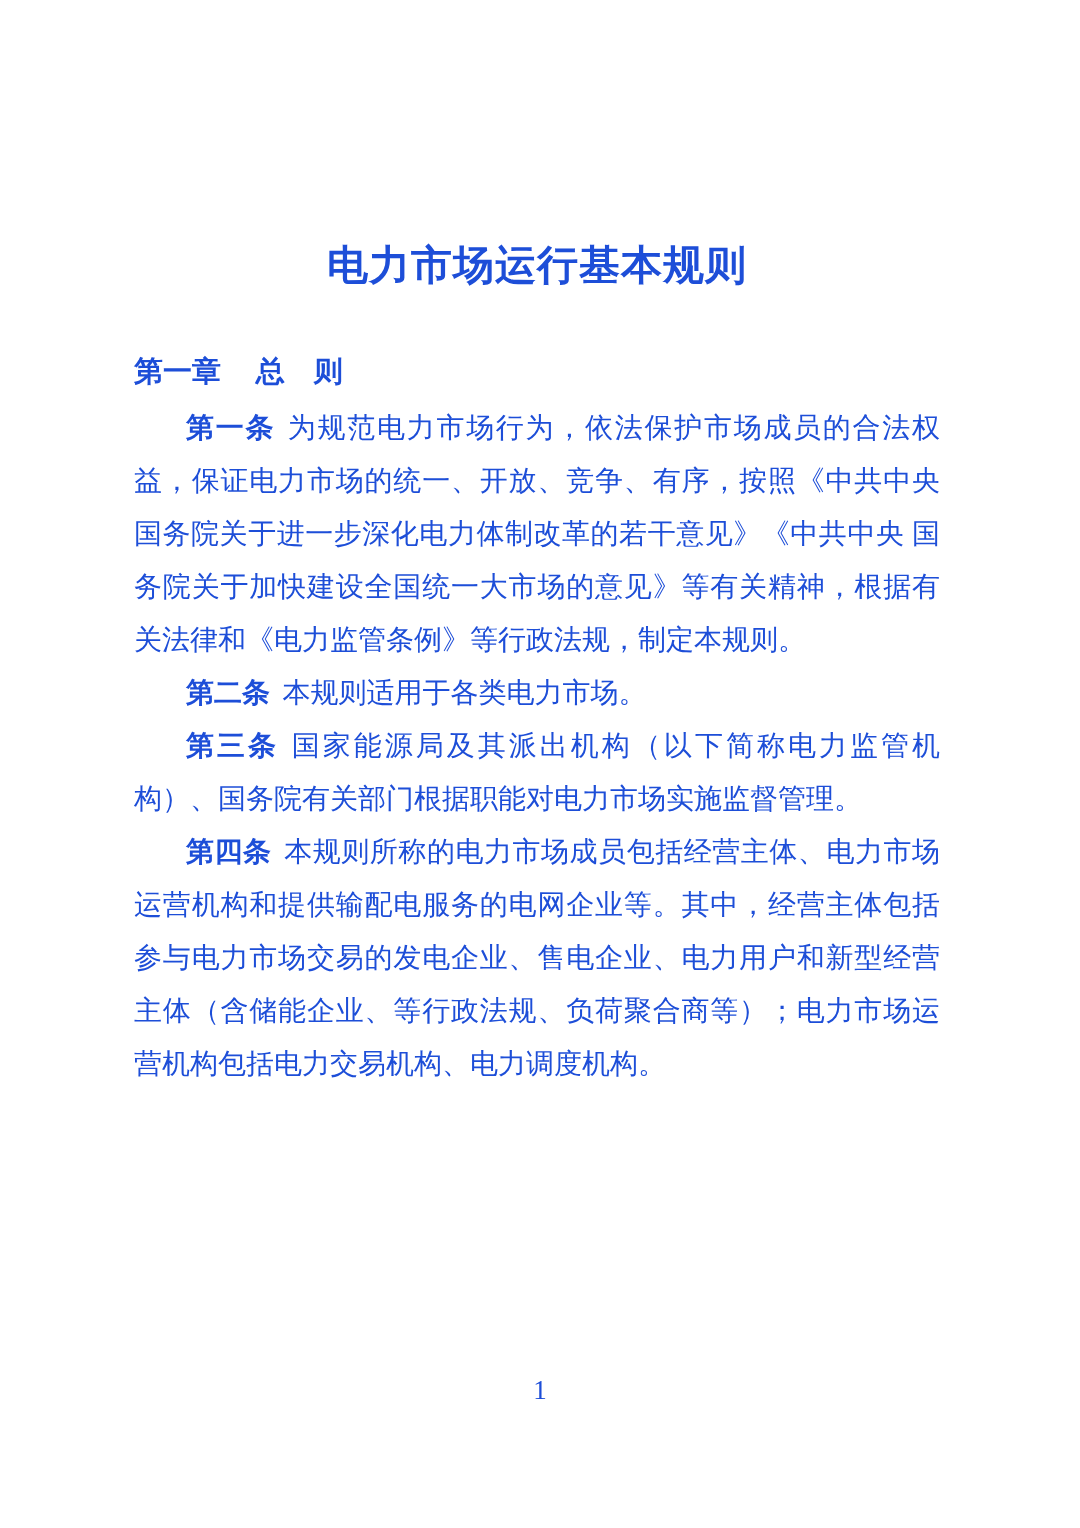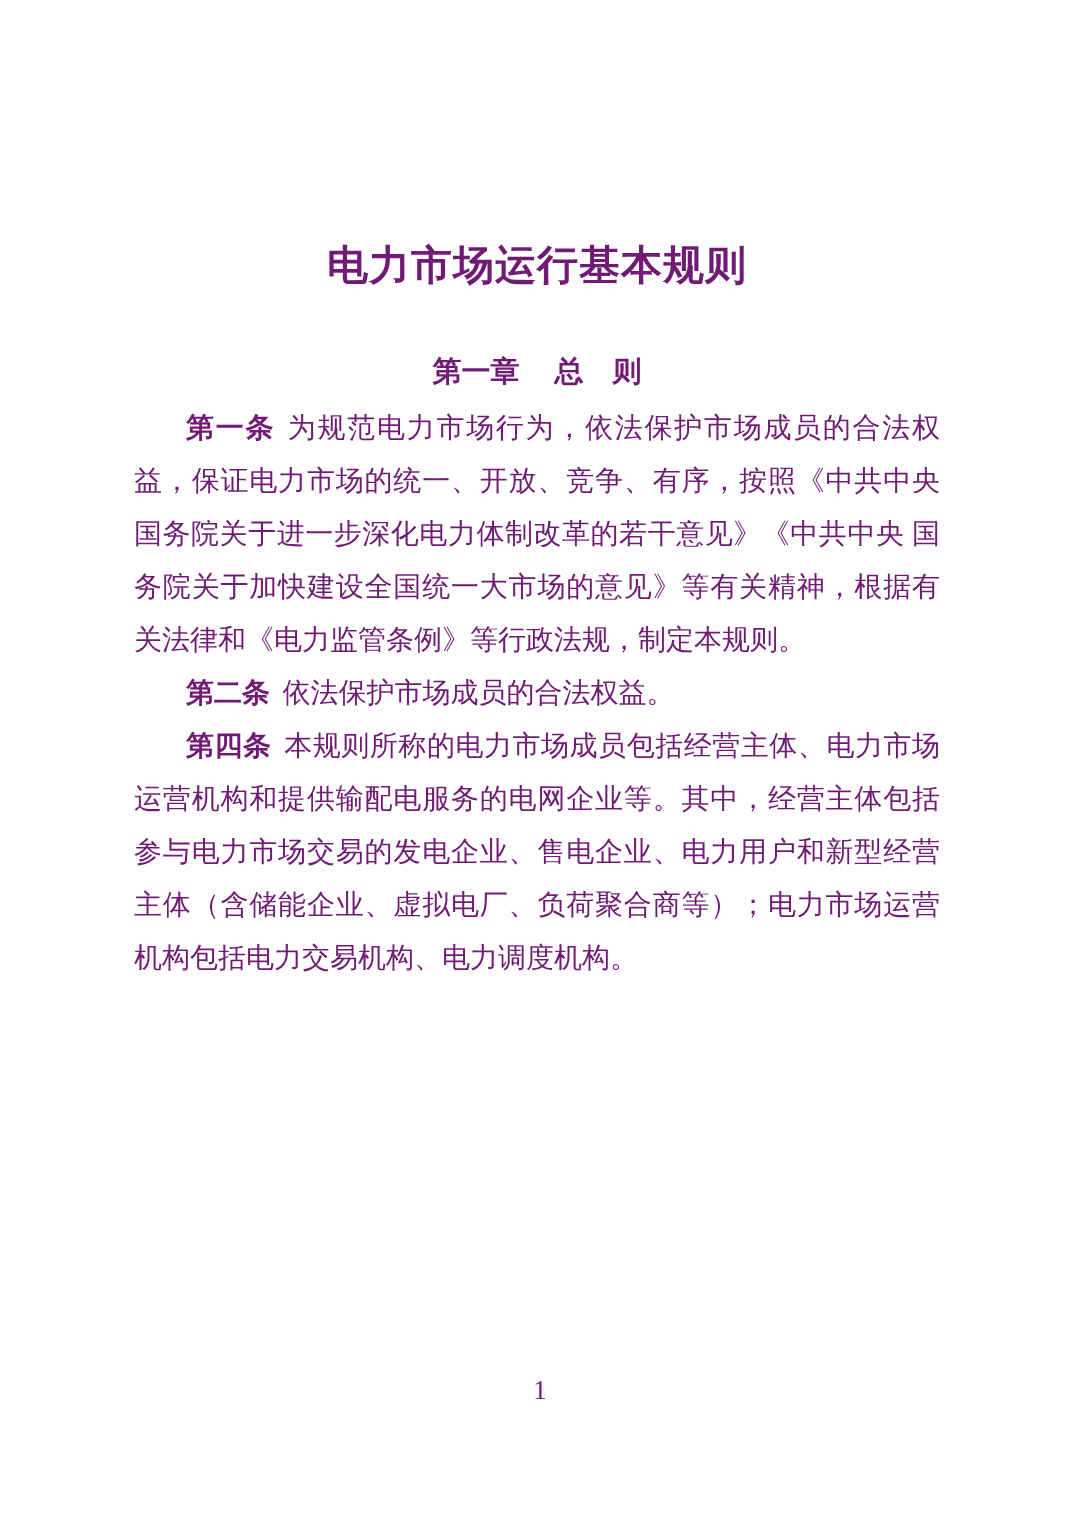--- a/index.html
+++ b/index.html
@@ -6,42 +6,41 @@
     margin: 0;
     padding: 0;
     background: #e8e8e8;
   }
   .page {
     position: relative;
     width: 1080px;
     height: 1528px;
     margin: 0 auto;
     background: #ffffff;
-    color: #701a75;
+    color: #1d4ed8;
     font-family: "Liberation Serif", "DejaVu Serif", serif;
     overflow: hidden;
   }
   .content {
     padding: 243px 140px 0 134px;
   }
   .doc-title {
     margin: 0;
     font-size: 41px;
     line-height: 45px;
     font-weight: 700;
     letter-spacing: 1px;
     text-align: center;
     font-family: "Liberation Serif", "DejaVu Serif", serif;
   }
   .chapter-heading {
     margin: 68px 0 14px 0;
     font-size: 29px;
     line-height: 31px;
     font-weight: 700;
-    text-align: center;
     font-family: "Liberation Sans", "DejaVu Sans", sans-serif;
   }
   .chapter-heading .ch-label {
     margin-right: 1.2em;
   }
   .article {
     margin: 0;
     font-size: 28px;
     line-height: 53px;
     text-align: justify;
@@ -72,26 +71,29 @@
 
     <h2 class="chapter-heading">
       <span class="ch-label">第一章</span><span>总　则</span>
     </h2>
 
     <p class="article">
       <span class="art-label">第一条</span><span>为规范电力市场行为，依法保护市场成员的合法权益，保证电力市场的统一、开放、竞争、有序，按照《中共中央 国务院关于进一步深化电力体制改革的若干意见》《中共中央 国务院关于加快建设全国统一大市场的意见》等有关精神，根据有关法律和《电力监管条例》等行政法规，制定本规则。</span>
     </p>
 
     <p class="article">
-      <span class="art-label">第二条</span><span>依法保护市场成员的合法权益。</span>
+      <span class="art-label">第二条</span><span>本规则适用于各类电力市场。</span>
+    </p>
+
+    <p class="article">
+      <span class="art-label">第三条</span><span>国家能源局及其派出机构（以下简称电力监管机构）、国务院有关部门根据职能对电力市场实施监督管理。</span>
     </p>
 
 
-
     <p class="article">
-      <span class="art-label">第四条</span><span>本规则所称的电力市场成员包括经营主体、电力市场运营机构和提供输配电服务的电网企业等。其中，经营主体包括参与电力市场交易的发电企业、售电企业、电力用户和新型经营主体（含储能企业、虚拟电厂、负荷聚合商等）；电力市场运营机构包括电力交易机构、电力调度机构。</span>
+      <span class="art-label">第四条</span><span>本规则所称的电力市场成员包括经营主体、电力市场运营机构和提供输配电服务的电网企业等。其中，经营主体包括参与电力市场交易的发电企业、售电企业、电力用户和新型经营主体（含储能企业、等行政法规、负荷聚合商等）；电力市场运营机构包括电力交易机构、电力调度机构。</span>
     </p>
 
 
   </div>
 
   <div class="page-num">1</div>
 </div>
 
 </body></html>

